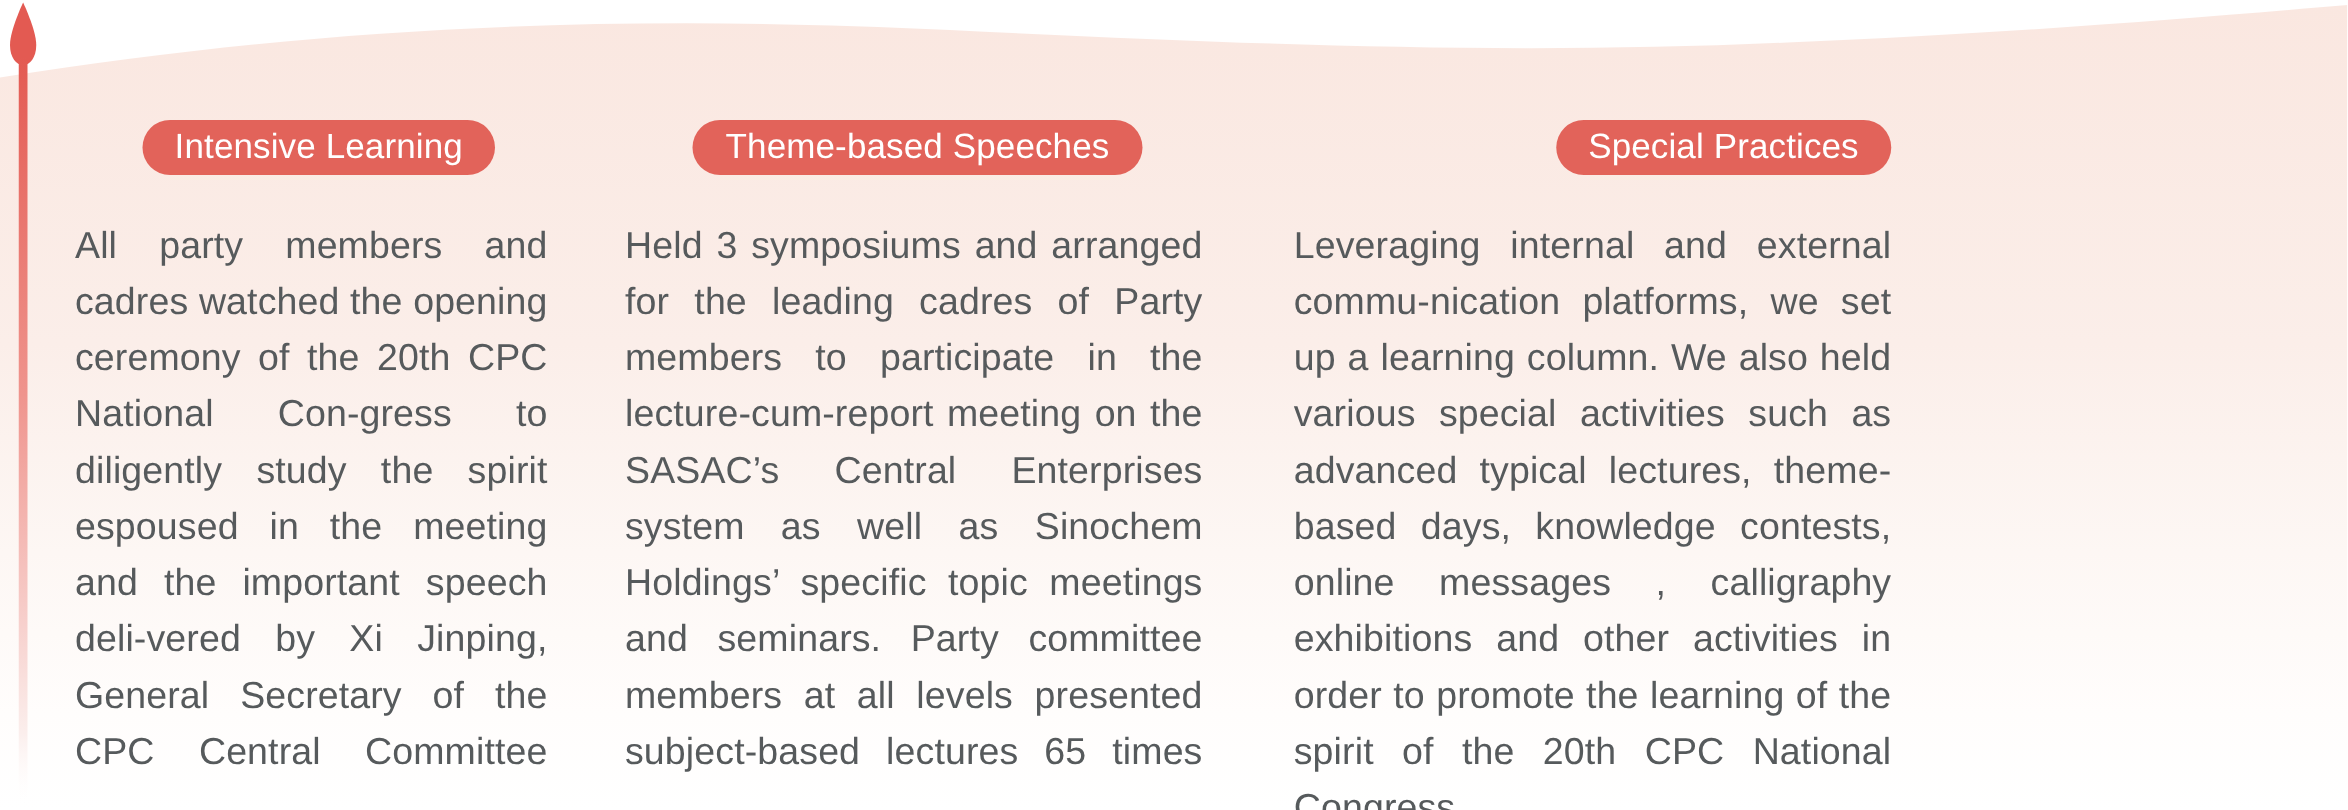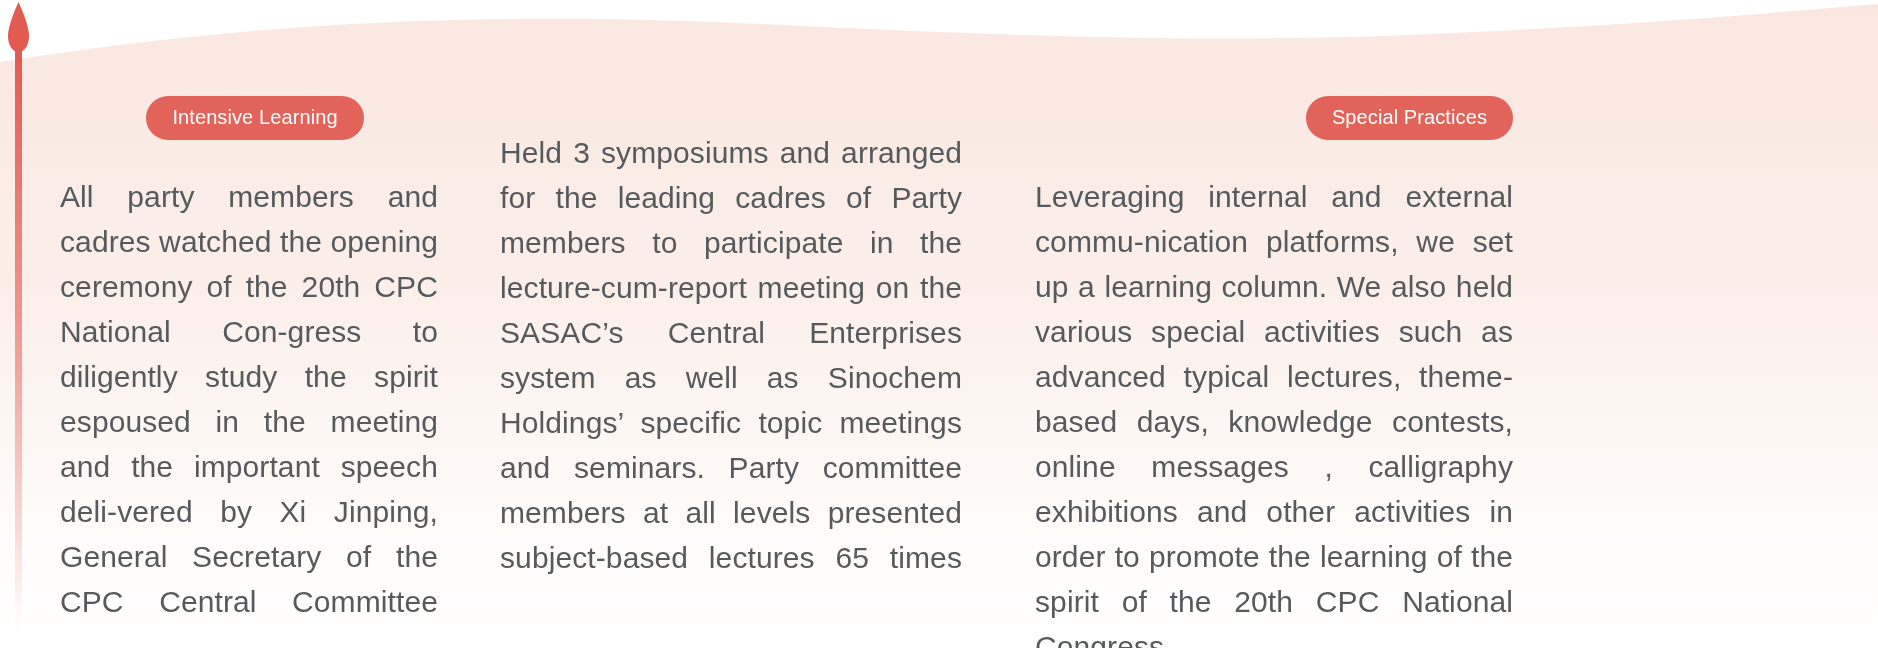--- a/index.html
+++ b/index.html
@@ -71,21 +71,21 @@
   .col-1 .badge-row { justify-content: center; padding-left: 12px; }
   .col-2 .badge-row { justify-content: center; padding-left: 6px; }
   .col-3 .badge-row { justify-content: flex-end; padding-left: 8px; }
 
   .badge {
     display: inline-block;
     background: #e2635a;
     color: #ffffff;
     border-radius: 22px;
     padding: 6px 26px 8px 26px;
-    font-size: 20px;
+    font-size: 28px;
     line-height: 30px;
     letter-spacing: 0.1px;
     white-space: nowrap;
     box-sizing: border-box;
   }
 
   .body-text {
     margin-top: 34px;
     color: #565a5c;
     font-size: 30px;
@@ -140,20 +140,23 @@
   <div id="columns">
 
     <div class="column col-1">
       <div class="badge-row">
         <span class="badge">Intensive Learning</span>
       </div>
       <div class="body-text">All party members and cadres watched the opening ceremony of the 20th CPC National Con‑gress to diligently study the spirit espoused in the meeting and the important speech deli‑vered by Xi Jinping, General Secretary of the CPC Central Committee</div>
     </div>
 
     <div class="column col-2">
+      <div class="badge-row">
+        <span class="badge">Theme-based Speeches</span>
+      </div>
       <div class="body-text">Held 3 symposiums and arranged for the leading cadres of Party members to participate in the lecture-cum-report meeting on the SASAC’s Central Enterprises system as well as Sinochem Holdings’ specific topic meetings and seminars. Party committee members at all levels presented subject-based lectures 65 times</div>
     </div>
 
     <div class="column col-3">
       <div class="badge-row">
         <span class="badge">Special Practices</span>
       </div>
       <div class="body-text">Leveraging internal and external commu‑nication platforms, we set up a learning column. We also held various special activities such as advanced typical lectures, theme-based days, knowledge contests, online messages , calligraphy exhibitions and other activities in order to promote the learning of the spirit of the 20th CPC National Congress</div>
     </div>
 

